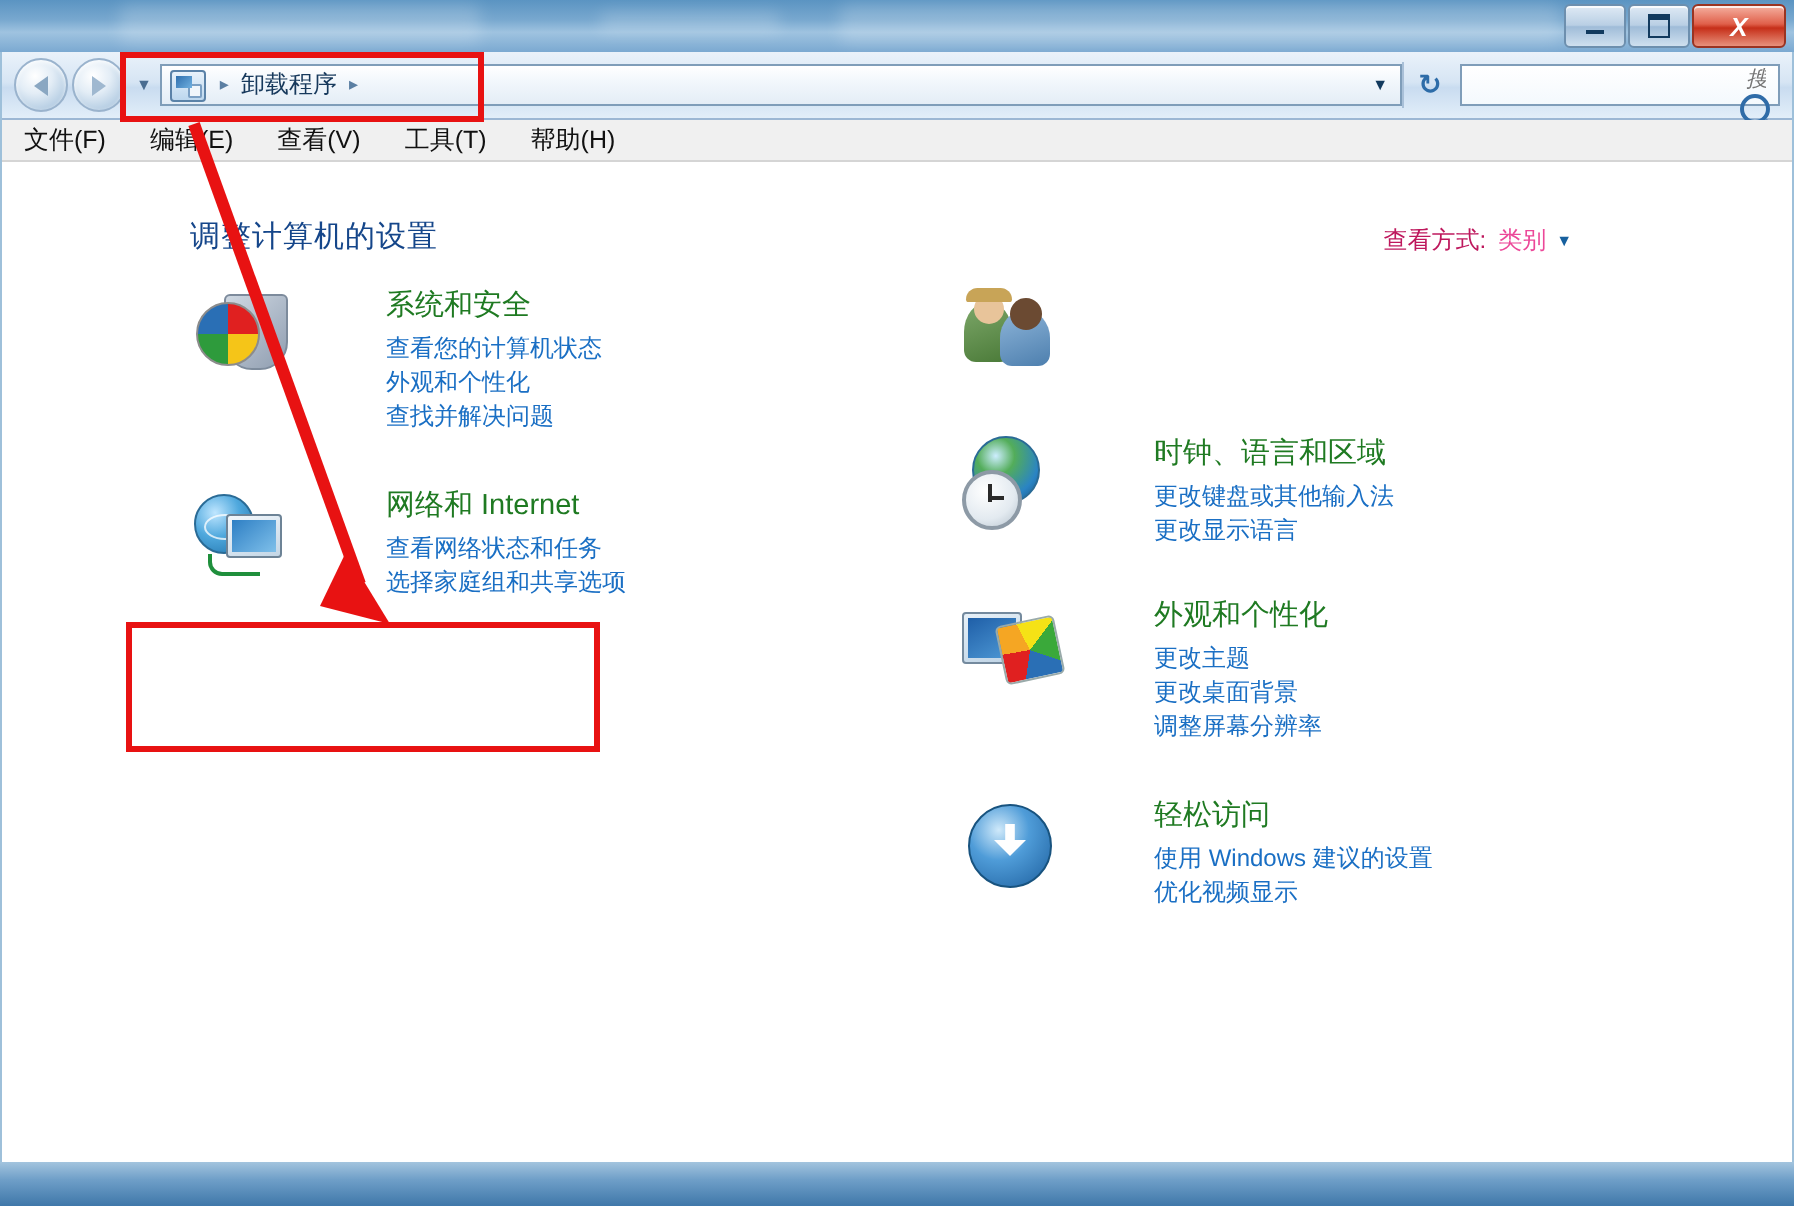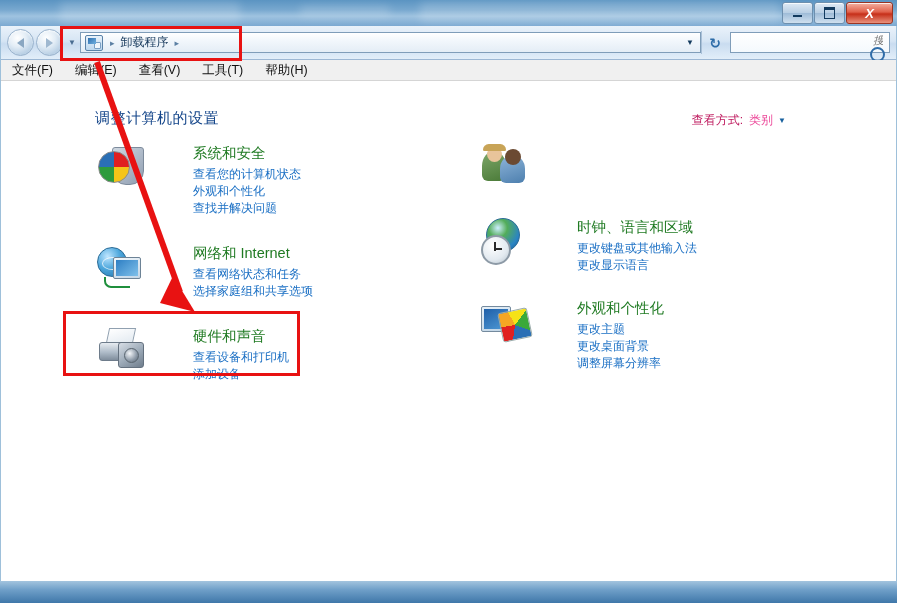--- a/index.html
+++ b/index.html
@@ -359,36 +359,20 @@
             <div class="cathead">网络和 Internet</div>
             <div class="catlink">
                 <span>查看网络状态和任务</span>
               </div>
             <div class="catlink">
                 <span>选择家庭组和共享选项</span>
               </div>
           </div>
         </div>
 
-        <div class="cat" style="margin-bottom:24px;">
-          <div class="caticon ic-hw">
-            <div class="paper"></div>
-              <div class="print"></div>
-              <div class="spk"></div>
-          </div>
-          <div class="cattext">
-            <div class="cathead">硬件和声音</div>
-            <div class="catlink">
-                <span>查看设备和打印机</span>
-              </div>
-            <div class="catlink">
-                <span>添加设备</span>
-              </div>
-          </div>
-        </div>
 
       </div>
 
       <div class="col right">
 
         <div class="cat">
           <div class="caticon ic-user">
             <div class="p1"></div>
               <div class="h1"></div>
               <div class="hat"></div>
@@ -425,20 +409,34 @@
               </div>
             <div class="catlink">
                 <span>更改桌面背景</span>
               </div>
             <div class="catlink">
                 <span>调整屏幕分辨率</span>
               </div>
           </div>
         </div>
 
+        <div class="cat">
+          <div class="caticon ic-ease">
+            <div class="circ"></div>
+          </div>
+          <div class="cattext">
+            <div class="cathead">轻松访问</div>
+            <div class="catlink">
+                <span>使用 Windows 建议的设置</span>
+              </div>
+            <div class="catlink">
+                <span>优化视频显示</span>
+              </div>
+          </div>
+        </div>
       </div>
     </div>
 
   </div>
 
   <div class="frame-left"></div>
   <div class="frame-right"></div>
   <div class="frame-bottom"></div>
 
   <div class="redbox" id="redbox-address"></div>

